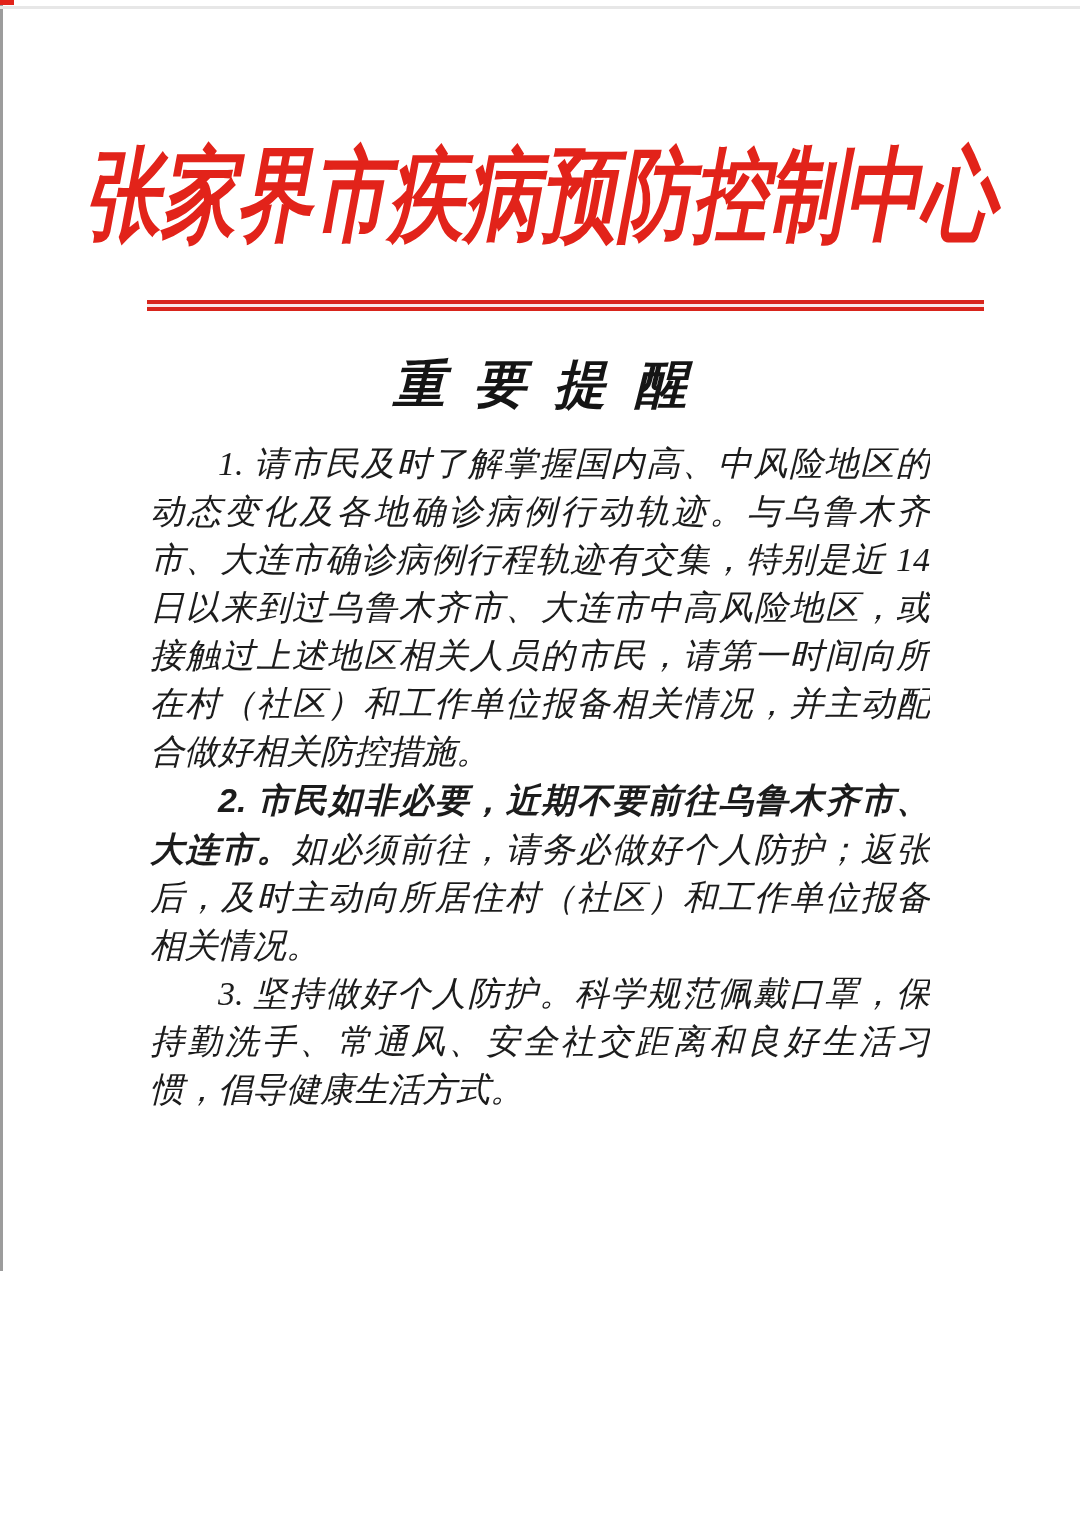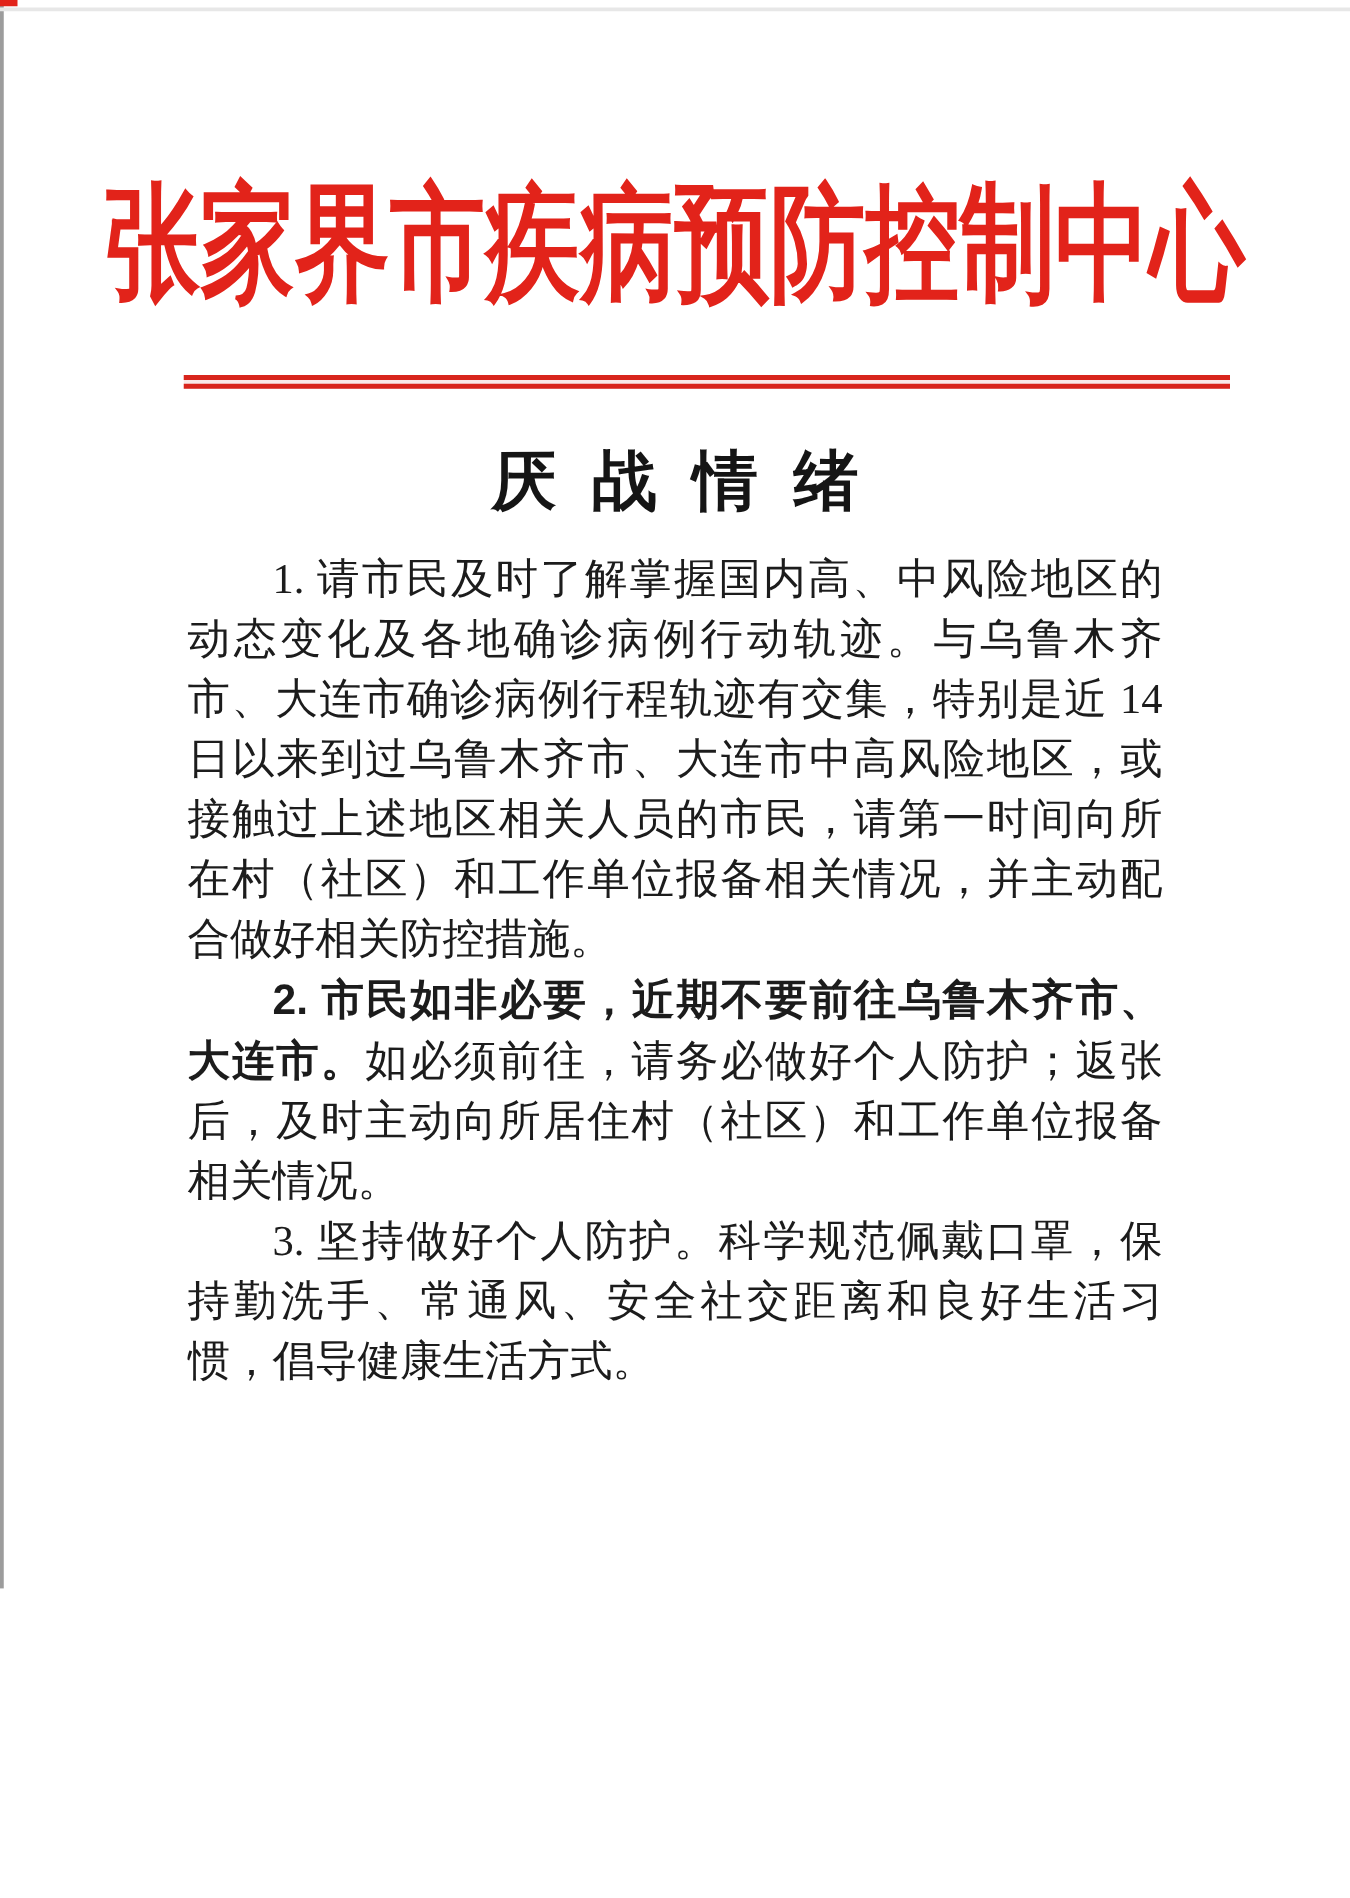--- a/index.html
+++ b/index.html
@@ -2,20 +2,21 @@
 <html><head>
 <meta charset="utf-8">
 <style>
   html,body { margin:0; padding:0; background:#ffffff; }
   .page {
     position:relative;
     width:1080px; height:1271px;
     background:#ffffff;
     overflow:hidden;
     font-family:"Liberation Serif","DejaVu Serif",serif;
+    font-style:italic;
   }
   
   .edge-left  { position:absolute; left:0; top:0; width:3px; height:100%; background:#9c9c9c; }
   .edge-top   { position:absolute; left:0; top:6px; width:100%; height:3px; background:#e7e7e7; }
   .corner-red { position:absolute; left:0; top:0; width:14px; height:5px; background:#e2231a; }
 
   
   .org-title {
     position:absolute; top:128px; left:0; width:100%;
     text-align:center;
@@ -76,21 +77,21 @@
 <div class="page">
 
   <div class="edge-left"></div>
   <div class="edge-top"></div>
   <div class="corner-red"></div>
 
   <div class="org-title">张家界市疾病预防控制中心</div>
 
   <div class="rule-double"></div>
 
-  <div class="doc-title">厌战情绪</div>
+  <div class="doc-title">重要提醒</div>
 
   <div class="doc-body">
     <p>1. 请市民及时了解掌握国内高、中风险地区的动态变化及各地确诊病例行动轨迹。与乌鲁木齐市、大连市确诊病例行程轨迹有交集，特别是近 14 日以来到过乌鲁木齐市、大连市中高风险地区，或接触过上述地区相关人员的市民，请第一时间向所在村（社区）和工作单位报备相关情况，并主动配合做好相关防控措施。</p>
     <p>
       <span class="bold-lead">2. 市民如非必要，近期不要前往乌鲁木齐市、大连市。</span><span>如必须前往，请务必做好个人防护；返张后，及时主动向所居住村（社区）和工作单位报备相关情况。</span>
     </p>
     <p>3. 坚持做好个人防护。科学规范佩戴口罩，保持勤洗手、常通风、安全社交距离和良好生活习惯，倡导健康生活方式。</p>
 
   </div>
 

